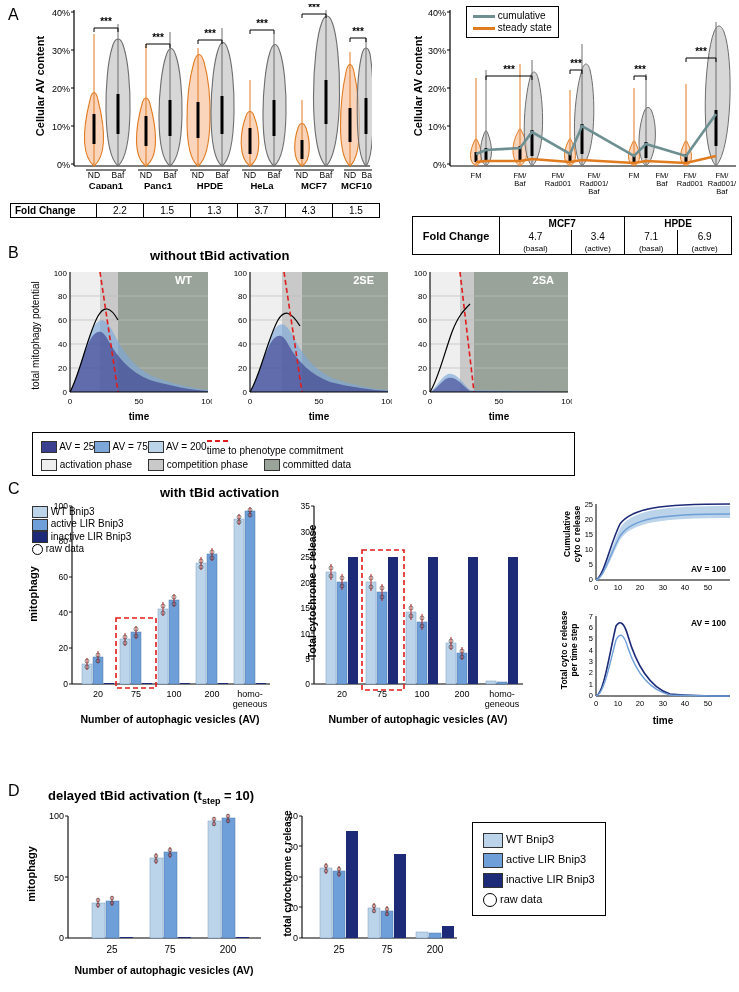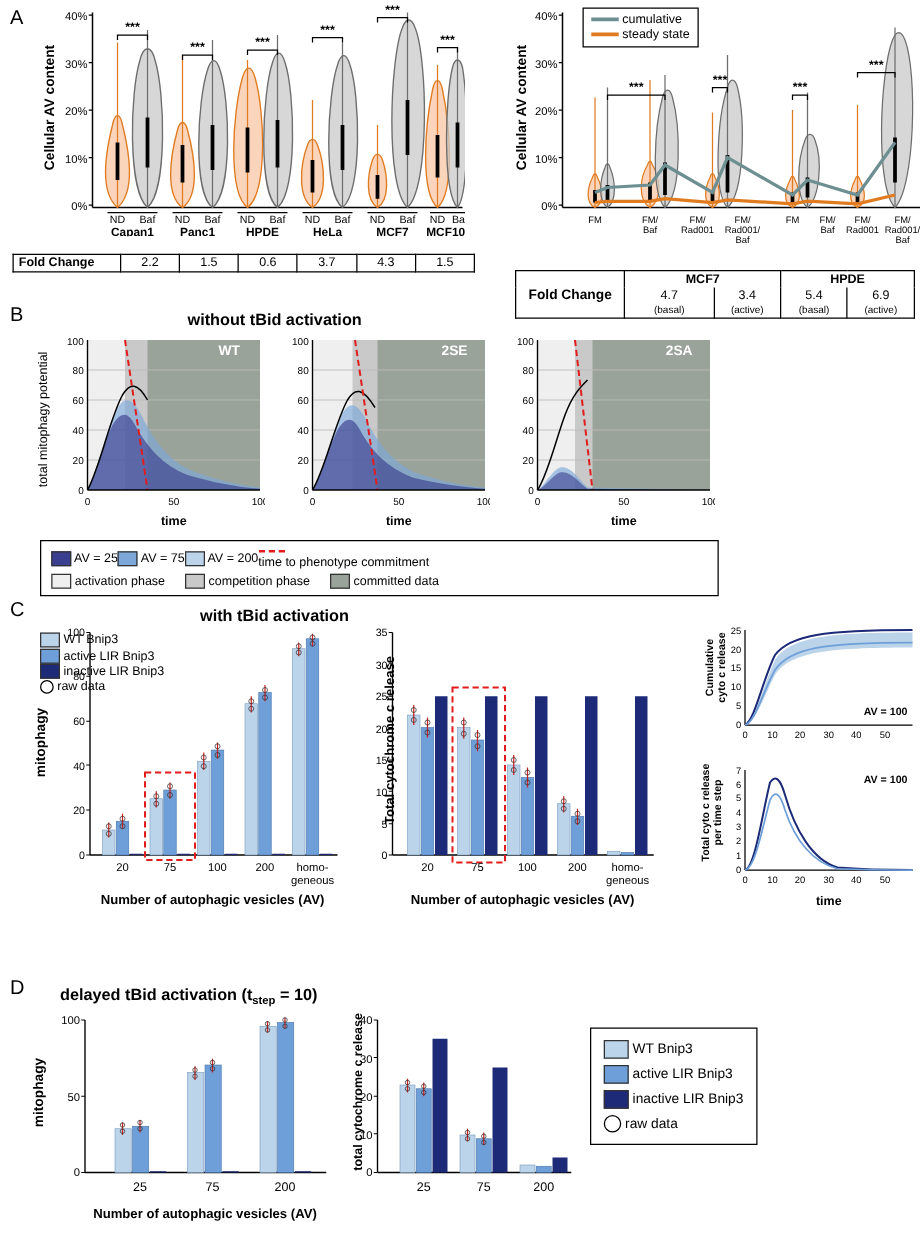--- a/index.html
+++ b/index.html
@@ -145,21 +145,21 @@
 </div>
 <div class="abs" style="left:-30px;top:80px;width:140px;transform:rotate(-90deg);text-align:center;font-size:11px;font-weight:bold;">Cellular AV content</div>
 
 <div class="abs" style="left:10px;top:203px;">
 <table class="fc" style="width:370px;">
 <tbody>
         <tr>
   <td style="width:86px;font-weight:bold;text-align:left;padding-left:4px;">Fold Change</td>
   <td style="width:47px;">2.2</td>
   <td style="width:47px;">1.5</td>
-  <td style="width:47px;">0.6</td>
+  <td style="width:47px;">1.3</td>
   <td style="width:47px;">3.7</td>
   <td style="width:47px;">4.3</td>
   <td style="width:47px;">1.5</td>
 </tr>
 </tbody>
     </table>
 </div>
 
 <div class="abs" style="left:398px;top:4px;">
 <svg width="340" height="200" viewBox="0 0 340 200">
@@ -268,21 +268,21 @@
 <table class="fc" style="width:320px;">
   <tbody>
         <tr>
     <td rowspan="2" style="width:96px;font-weight:bold;font-size:11px;">Fold Change</td>
     <td colspan="2" style="font-weight:bold;border-bottom:none;">MCF7</td>
     <td colspan="2" style="font-weight:bold;border-bottom:none;">HPDE</td>
   </tr>
   <tr>
     <td style="border-top:none;width:80px;"><span>4.7</span><br><span class="tiny">(basal)</span></td>
     <td style="border-top:none;width:56px;"><span>3.4</span><br><span class="tiny">(active)</span></td>
-    <td style="border-top:none;width:56px;"><span>5.4</span><br><span class="tiny">(basal)</span></td>
+    <td style="border-top:none;width:56px;"><span>7.1</span><br><span class="tiny">(basal)</span></td>
     <td style="border-top:none;width:56px;"><span>6.9</span><br><span class="tiny">(active)</span></td>
   </tr>
 </tbody>
     </table>
 </div>
 
 <div class="abs" style="left:8px;top:244px;">B</div>
 <div class="abs" style="left:150px;top:248px;font-size:13px;font-weight:bold;">without tBid activation</div>
 
 <div class="abs" style="left:-55px;top:330px;width:180px;transform:rotate(-90deg);text-align:center;font-size:10px;">total mitophagy potential</div>

